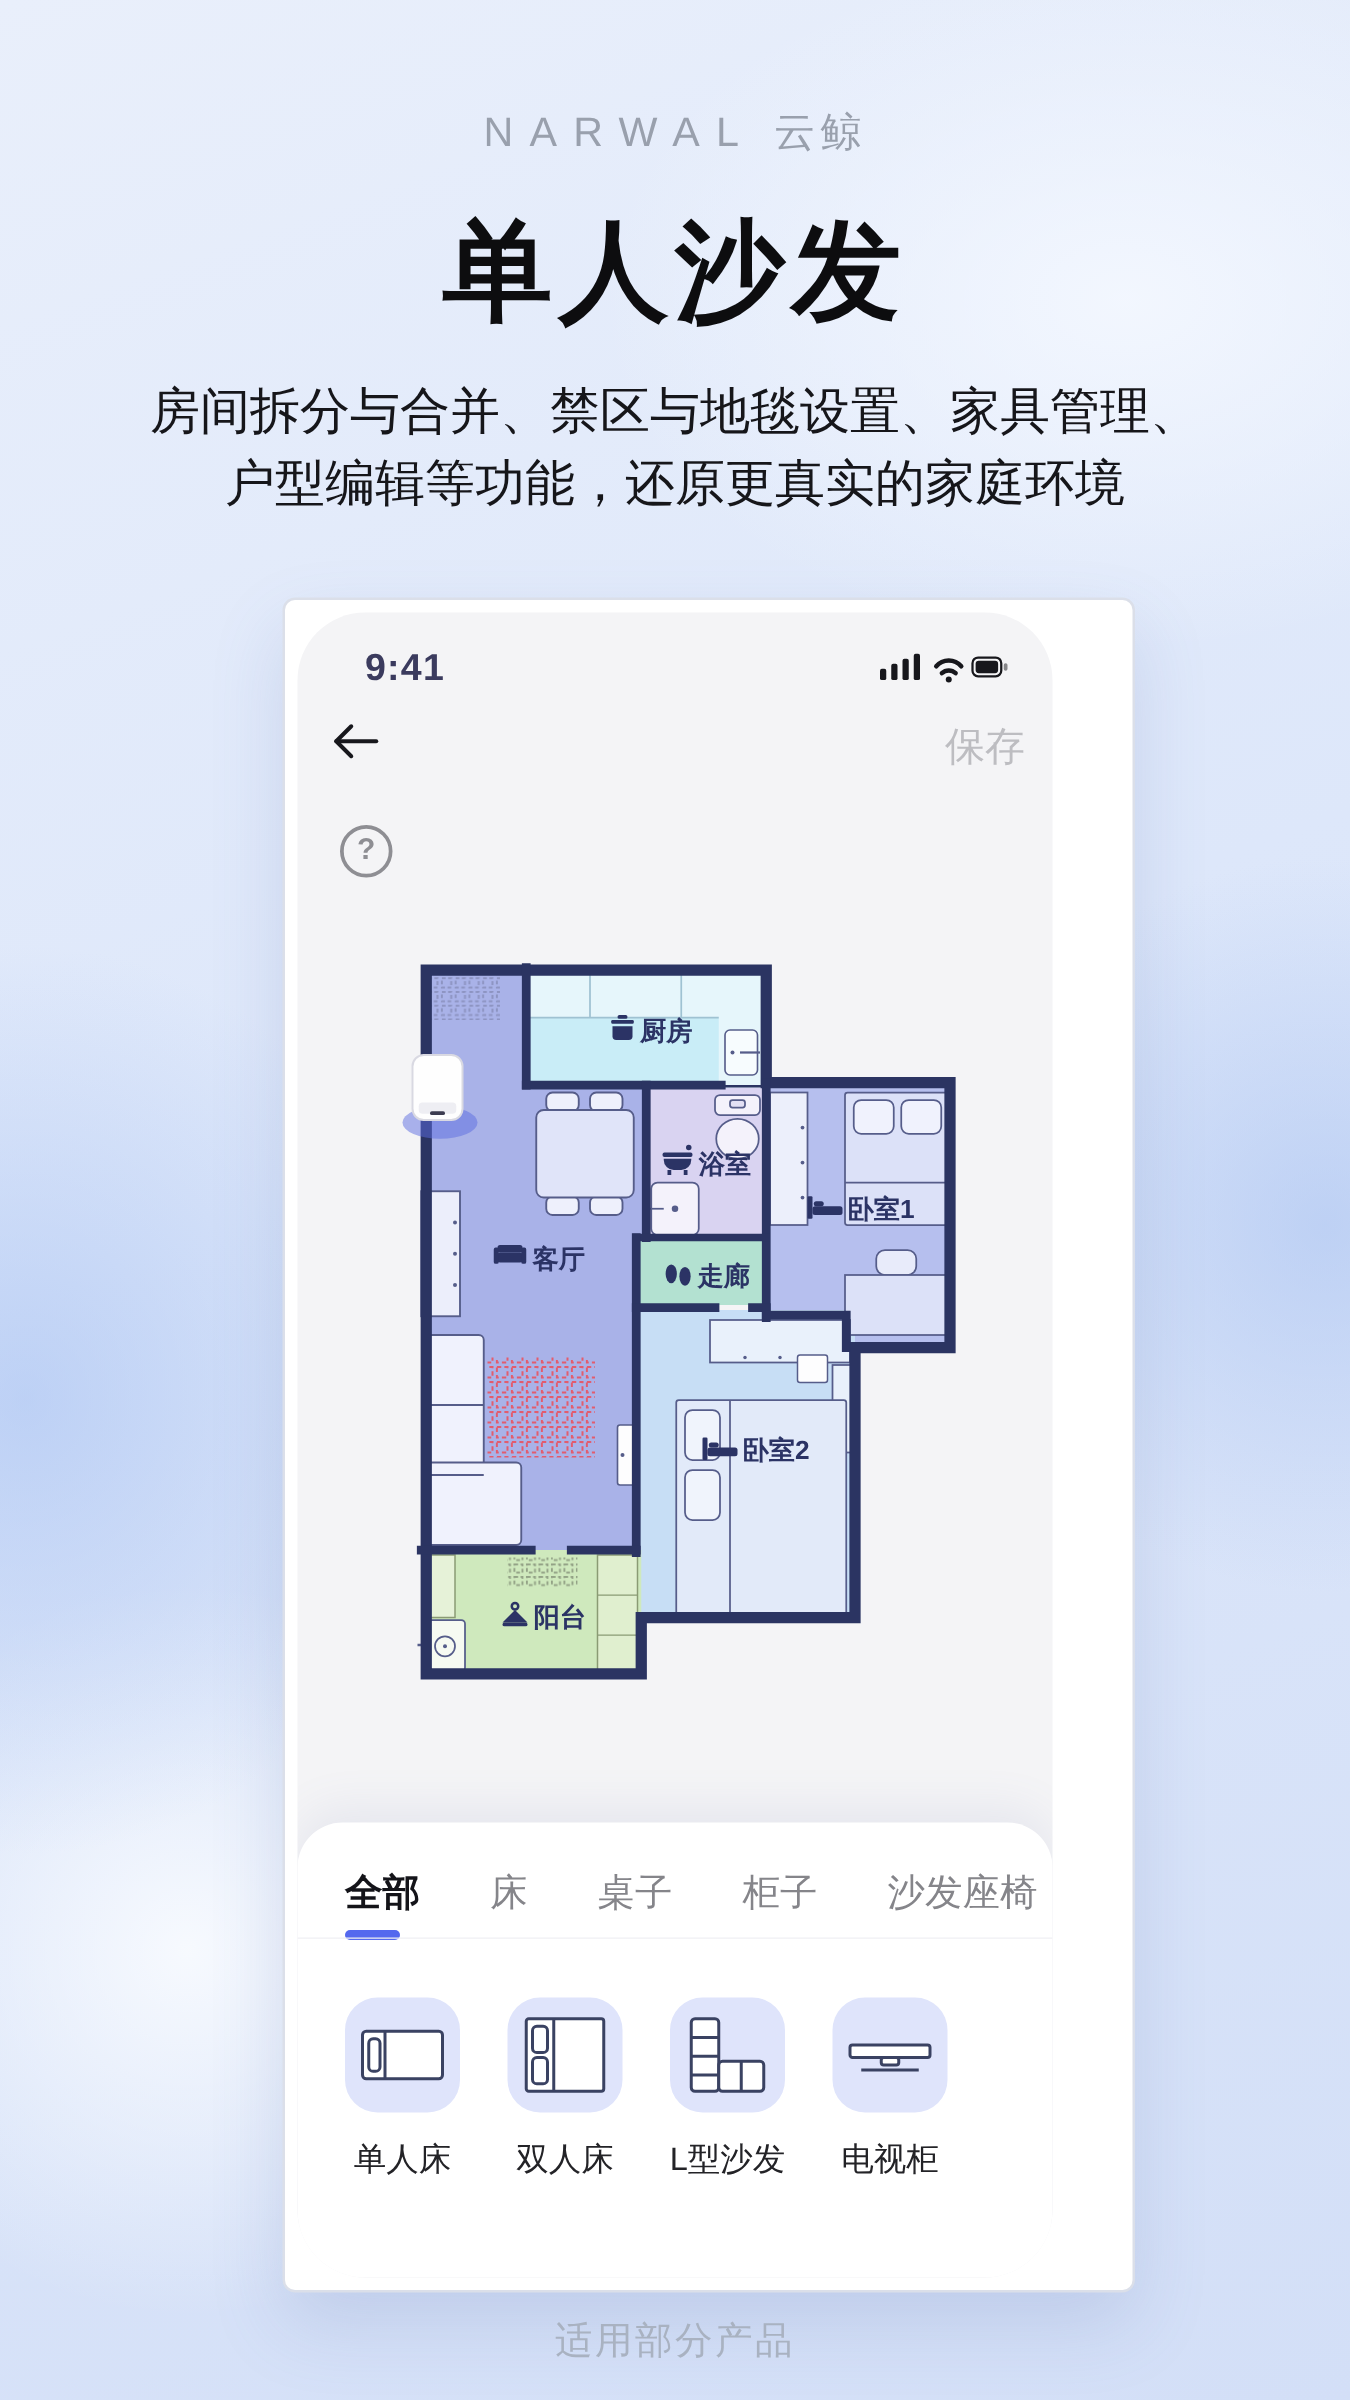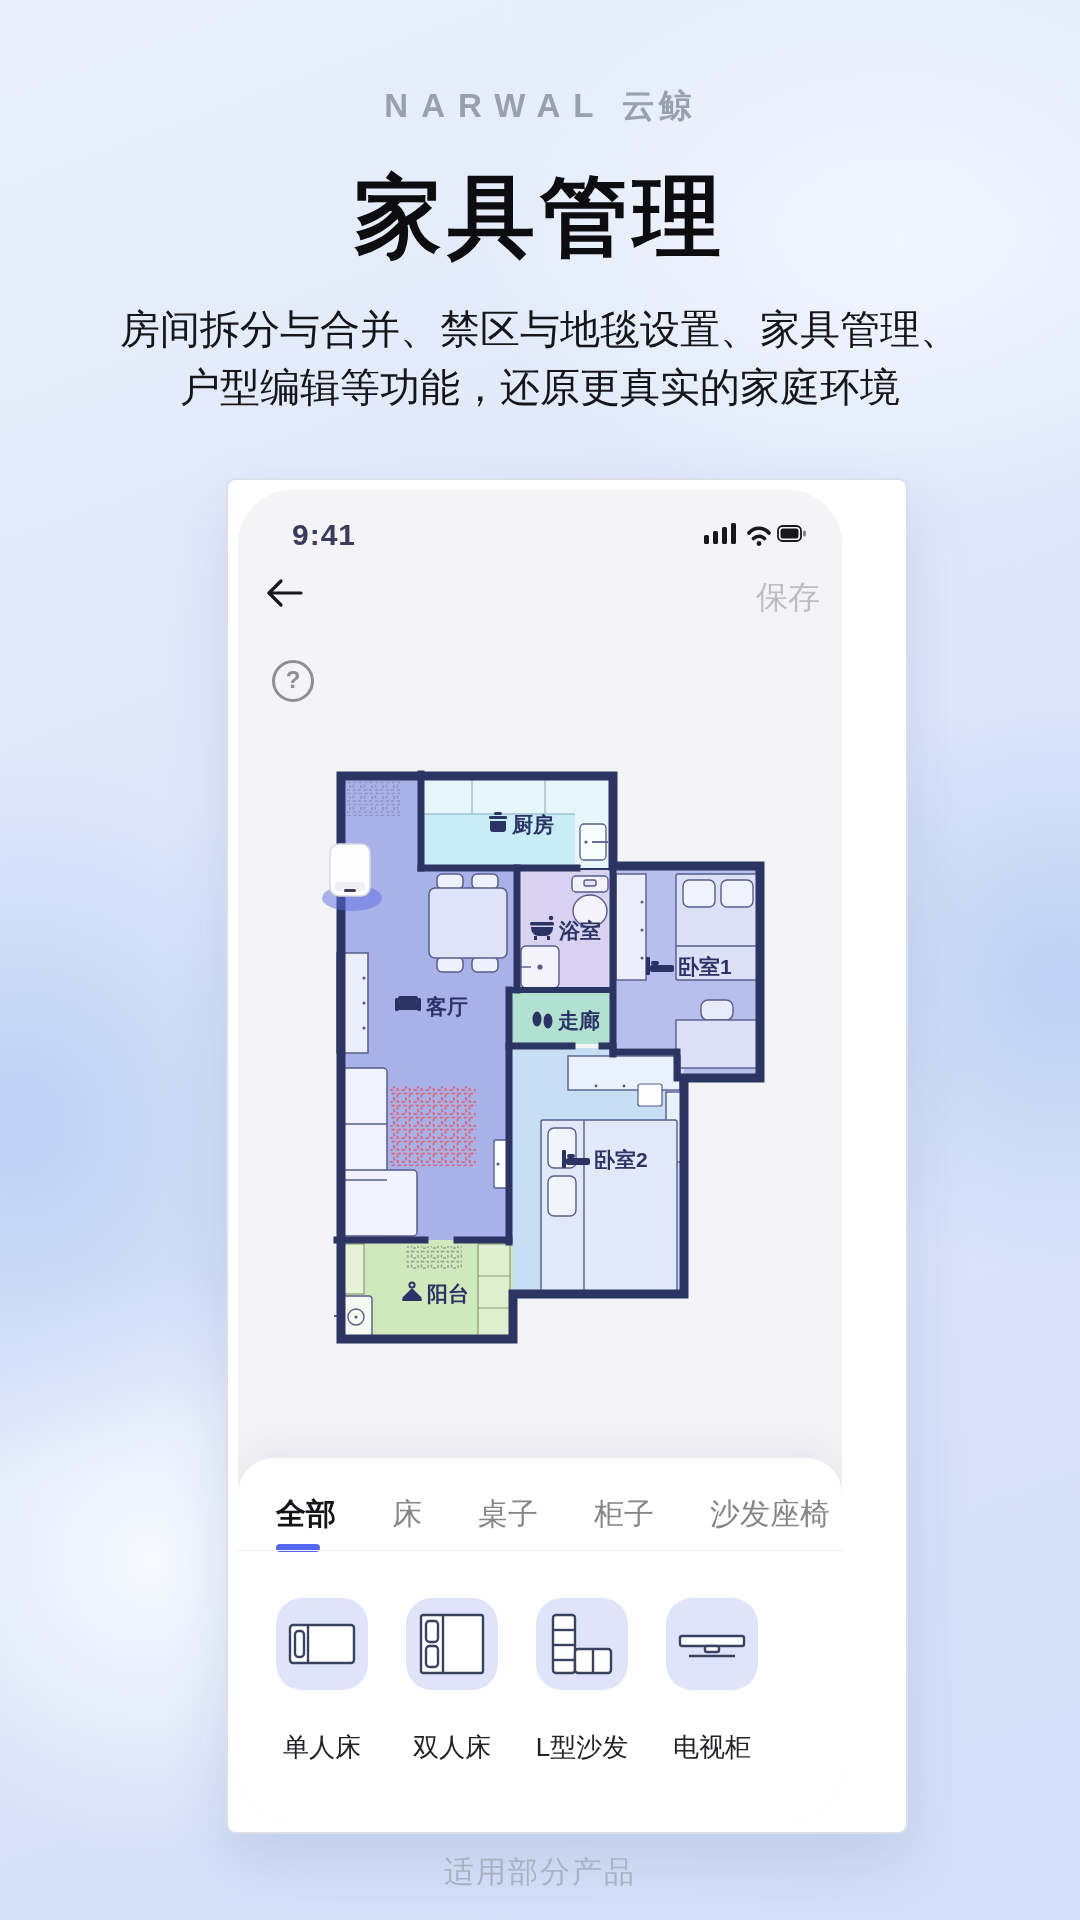--- a/index.html
+++ b/index.html
@@ -4,21 +4,21 @@
 <style>
   html,body{margin:0;padding:0;}
   body{font-family:"Liberation Sans","DejaVu Sans",sans-serif;}
   .page{position:relative;width:1080px;height:1920px;overflow:hidden;
     background:
       radial-gradient(420px 420px at 1060px 980px, rgba(166,192,240,.55), rgba(166,192,240,0) 70%),
       radial-gradient(480px 520px at 20px 1120px, rgba(168,194,242,.6), rgba(168,194,242,0) 70%),
       radial-gradient(420px 420px at 150px 1560px, rgba(250,252,255,.9), rgba(250,252,255,0) 70%),
       radial-gradient(600px 400px at 900px 240px, rgba(244,248,255,.9), rgba(244,248,255,0) 70%),
       linear-gradient(160deg,#e9effb 0%,#dde7fa 45%,#d3dff7 100%);}
-  .logo{position:absolute;top:84px;left:0;width:100%;text-align:center;color:#99a0ad;font-size:33px;font-weight:700;}
+  .logo{position:absolute;top:84px;left:0;width:100%;text-align:center;color:#99a0ad;font-size:33px;font-weight:400;}
   .logo .brand{letter-spacing:13px;}
   .logo .cn{letter-spacing:4px;margin-left:6px;}
   .big-title{position:absolute;top:158px;left:0;width:100%;text-align:center;color:#0d0d0f;
     font-size:88px;font-weight:800;letter-spacing:5px;margin:0;}
   .subtitle{position:absolute;top:300px;left:0;width:100%;text-align:center;color:#16161a;
     font-size:40px;line-height:58px;font-weight:400;}
   
   .phone{position:absolute;left:228px;top:480px;width:678px;height:1352px;background:#ffffff;
     border-radius:8px;box-shadow:0 0 0 2px #dbdfe9, 0 26px 60px rgba(90,110,170,.18);}
   .screen{position:absolute;left:10px;top:10px;width:604px;height:1332px;border-radius:54px;
@@ -34,37 +34,37 @@
     border-radius:50%;color:#8e8e93;font-size:24px;font-weight:700;text-align:center;line-height:34px;}
   .map-svg{position:absolute;left:82px;top:262px;}
   
   .sheet{position:absolute;left:0;top:968px;width:604px;height:364px;background:#ffffff;
     border-radius:36px 36px 0 0;box-shadow:0 -12px 34px rgba(120,130,175,.10);}
   .tabs{position:absolute;left:38px;top:36px;display:flex;gap:56px;white-space:nowrap;font-size:30px;color:#85858a;}
   .tab.active{color:#141419;font-weight:700;}
   .tab-indicator{position:absolute;left:38px;top:86px;width:44px;height:8px;border-radius:4px;background:#5468ee;}
   .sheet-divider{position:absolute;left:0;top:92px;width:100%;height:1px;background:#efeff3;}
   .items{position:absolute;left:38px;top:140px;display:flex;gap:38px;}
-  .item{width:92px;display:flex;flex-direction:column;align-items:center;gap:20px;}
+  .item{width:92px;display:flex;flex-direction:column;align-items:center;}
   .card{width:92px;height:92px;border-radius:26px;background:#dfe4fb;display:flex;align-items:center;justify-content:center;}
   .item-label{margin-top:20px;font-size:26px;color:#232327;white-space:nowrap;}
   .footer-note{position:absolute;top:1852px;left:0;width:100%;text-align:center;color:#a9b2c1;font-size:30px;letter-spacing:2px;}
   svg text{font-family:"Liberation Sans","DejaVu Sans",sans-serif;}
 </style>
 </head>
 <body>
 
 <div class="page">
 
   <div class="logo">
     <span class="brand">NARWAL</span>
     <span class="cn">云鲸</span>
   </div>
 
-  <h1 class="big-title">家具管理</h1>
+  <h1 class="big-title">单人沙发</h1>
 
   <div class="subtitle">
     <span>房间拆分与合并、禁区与地毯设置、家具管理、</span><br>
     <span>户型编辑等功能，还原更真实的家庭环境</span>
   </div>
 
   <div class="phone">
     <div class="screen">
 
       <div class="statusbar">

